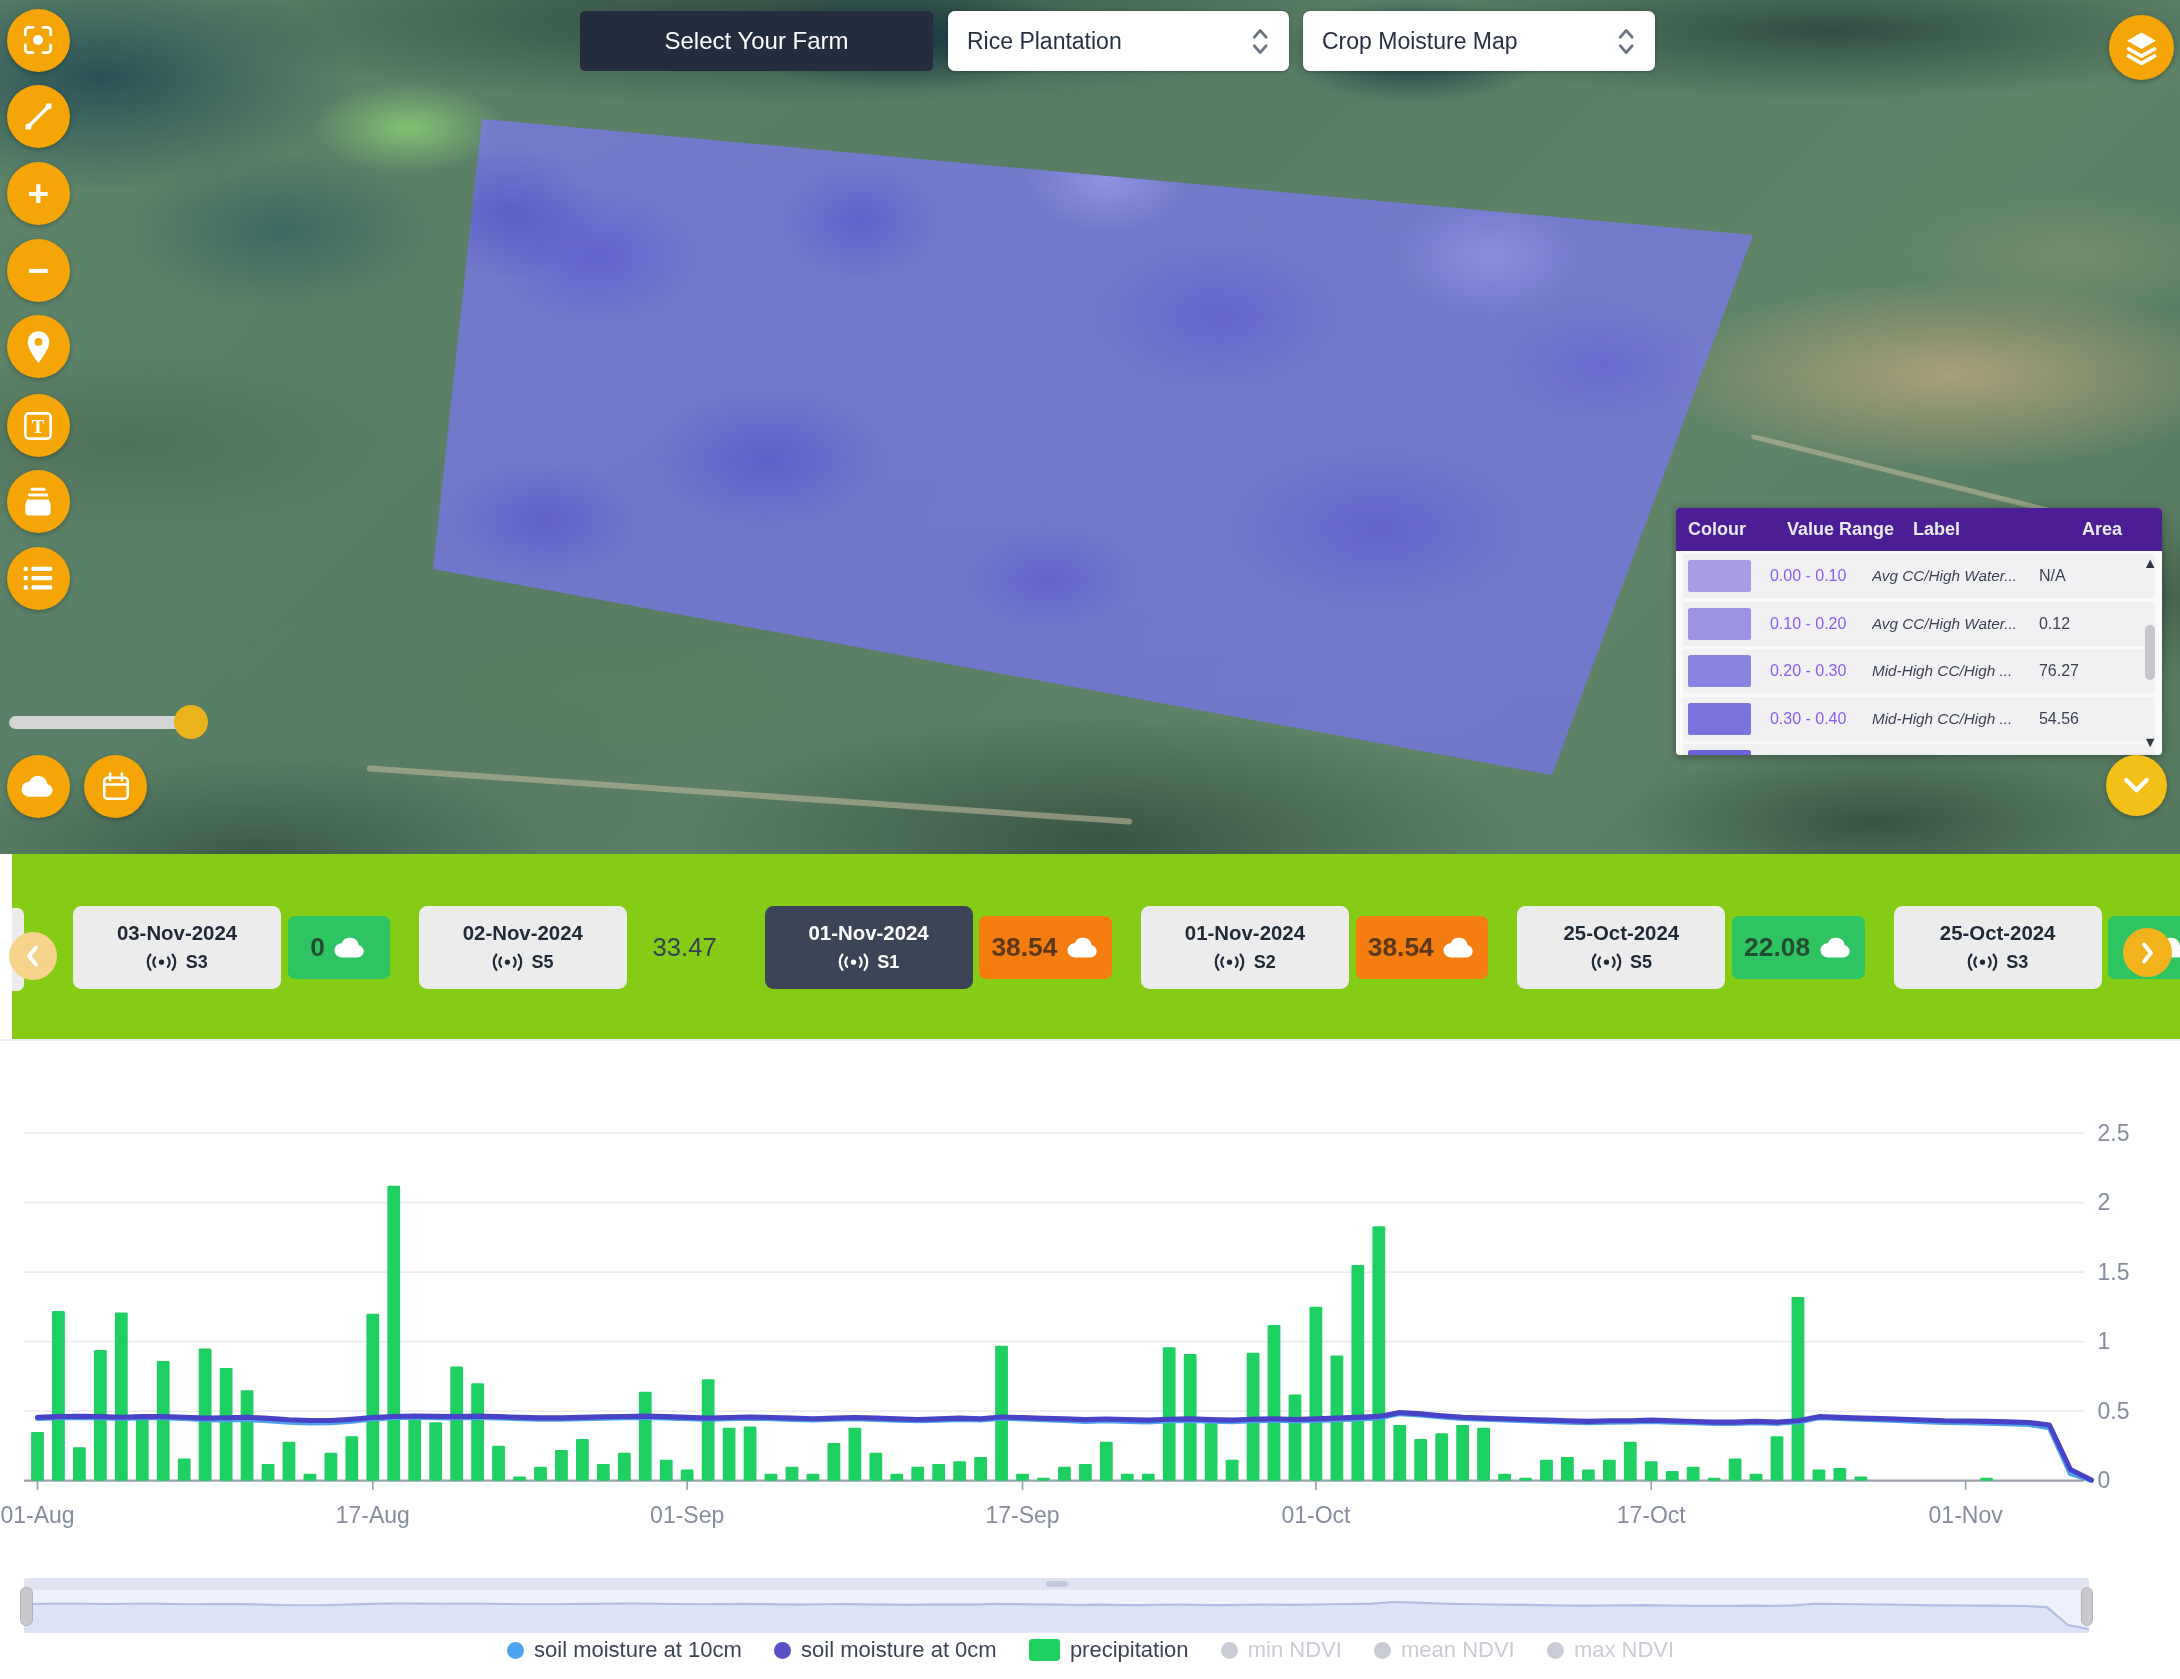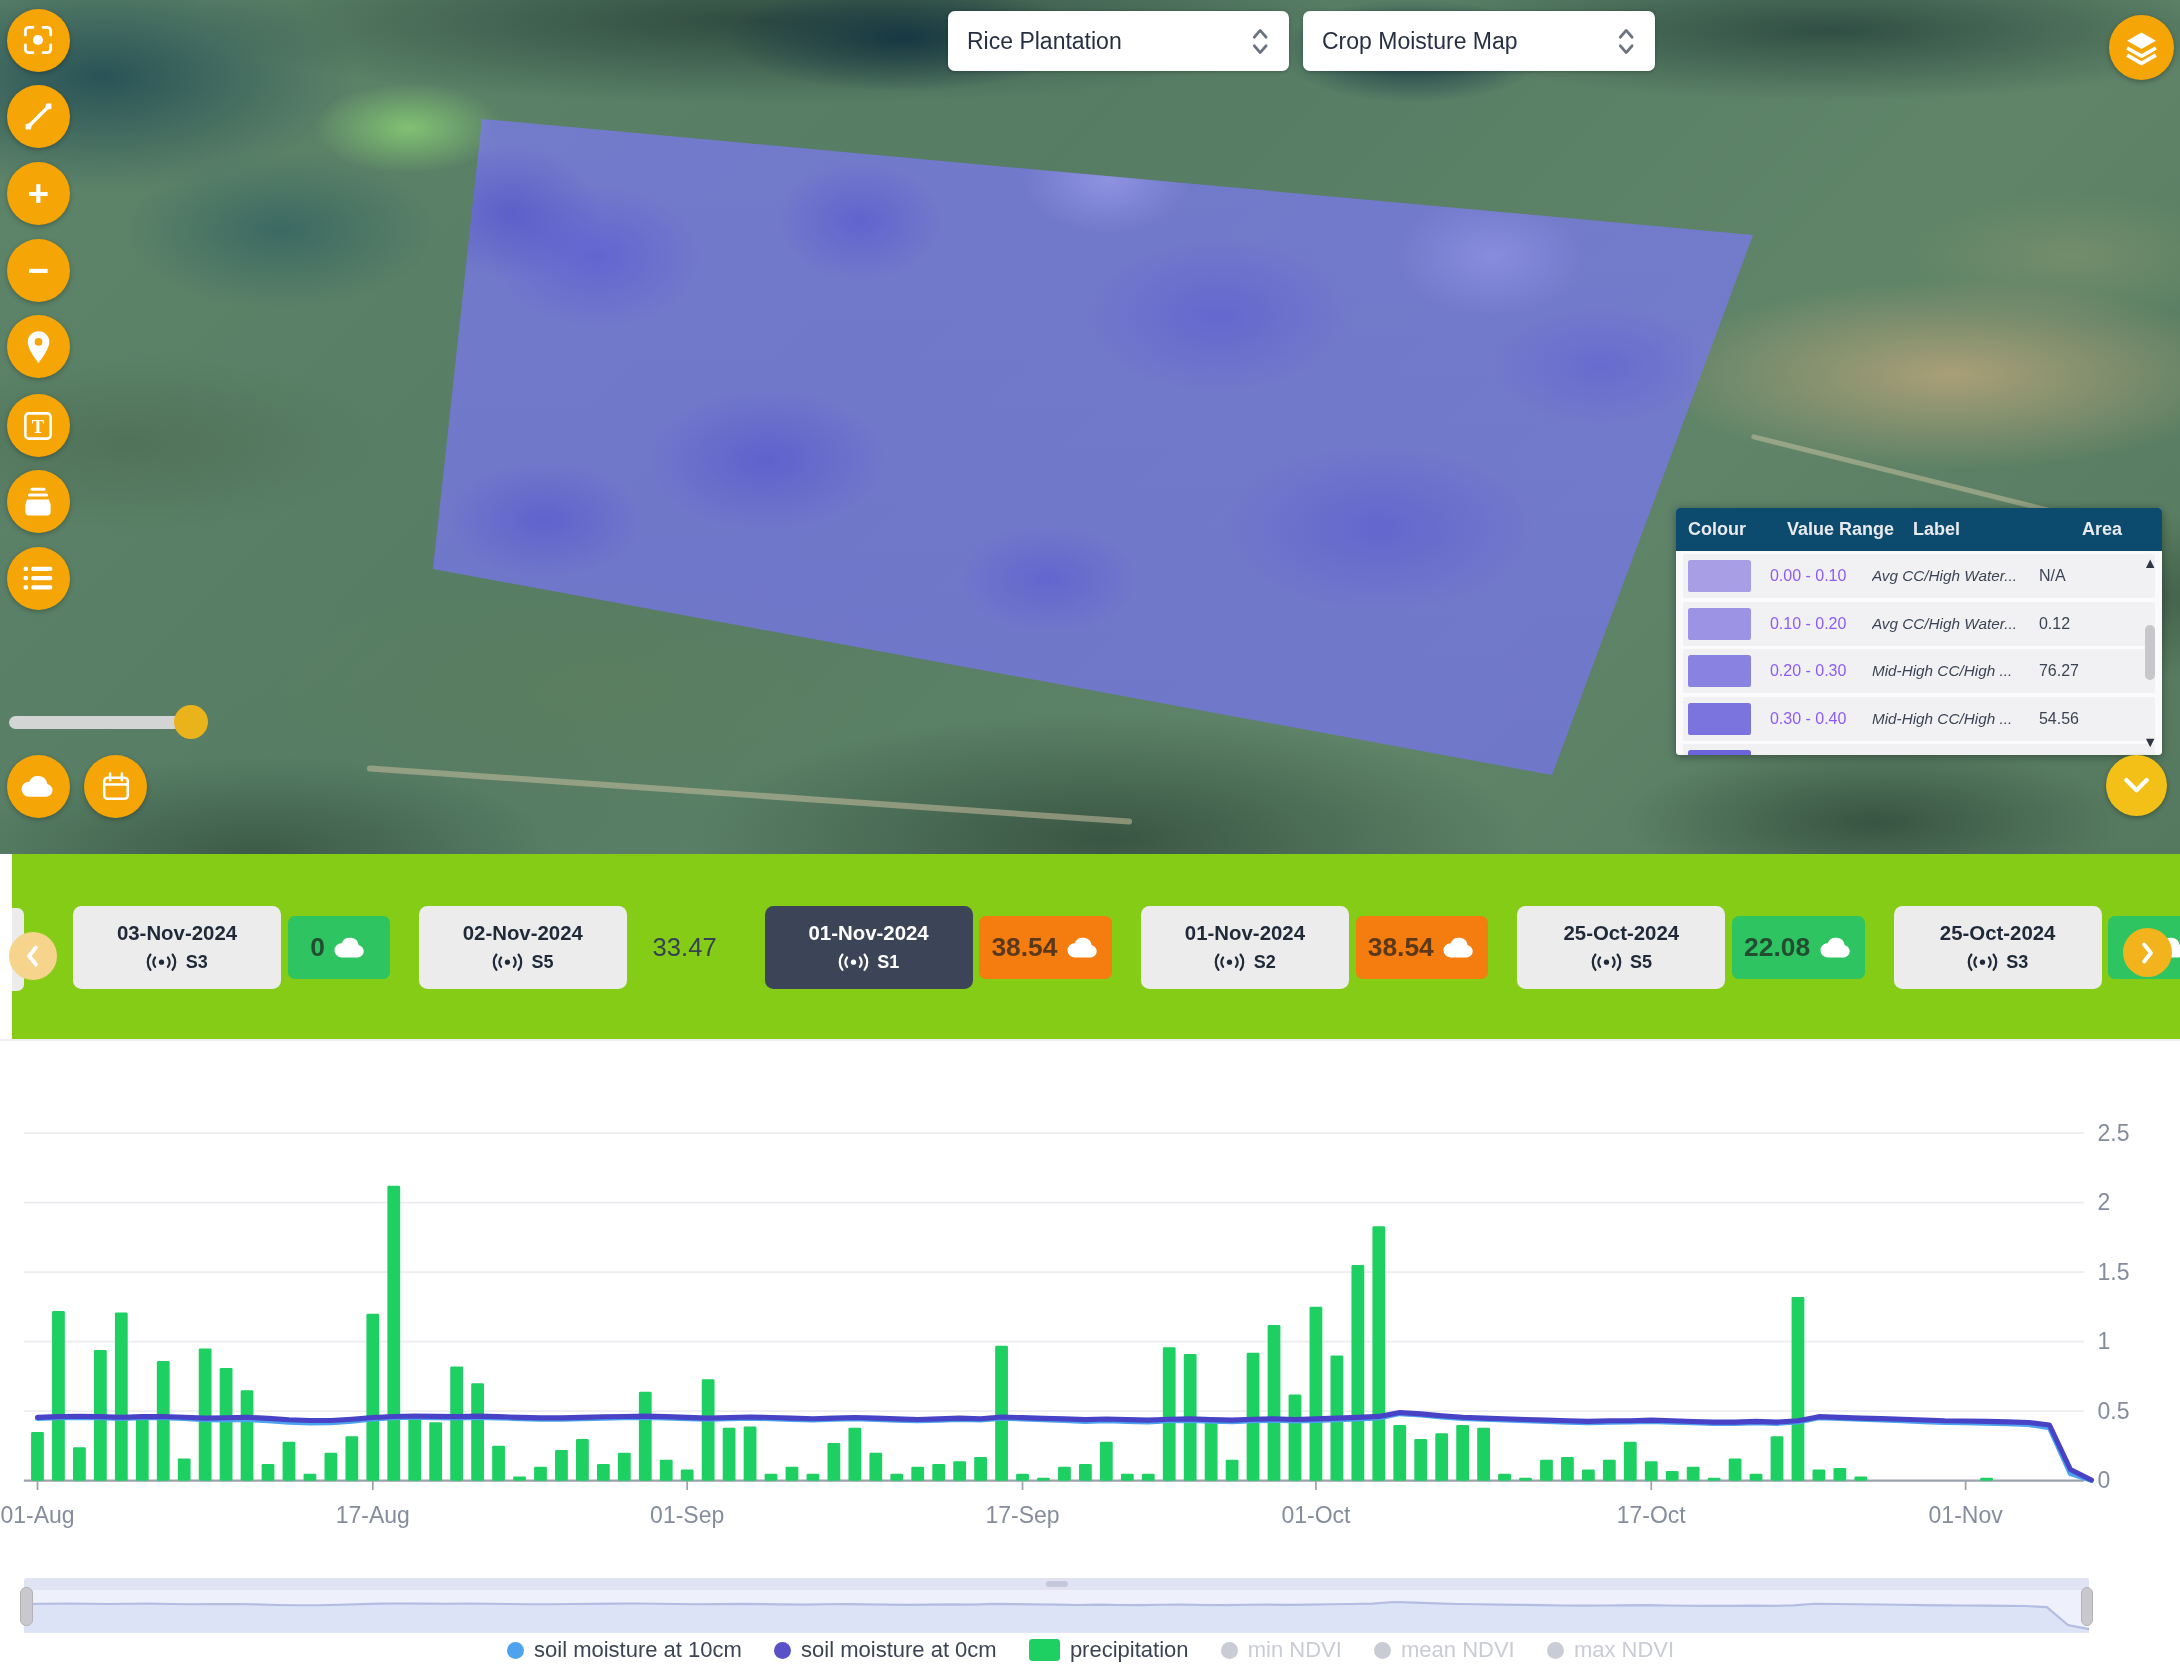--- a/index.html
+++ b/index.html
@@ -71,21 +71,21 @@
   .zoom-slider-knob { position:absolute; left:174px; top:705px; width:34px; height:34px; border-radius:50%; background:#eab31b; cursor:pointer; }
 
   .btn-collapse { position:absolute; left:2106px; top:755px; width:61px; height:61px; border-radius:50%;
     background:#f3c018; border:none; display:flex; align-items:center; justify-content:center; cursor:pointer; box-shadow:0 1.7px 5.1px rgba(0,0,0,.3); }
   .btn-layers { position:absolute; left:2109px; top:15.3px; width:65px; height:65px; border-radius:50%;
     background:#f5a506; border:none; display:flex; align-items:center; justify-content:center; cursor:pointer; box-shadow:0 1.7px 5.1px rgba(0,0,0,.3); }
 
   
   .maplegend { position:absolute; left:1676px; top:508px; width:486px; height:247px; background:#fafafb;
     border-radius:3.4px; overflow:hidden; box-shadow:0 1.7px 8.5px rgba(0,0,0,.35); }
-  .maplegend-header { display:flex; align-items:center; height:43px; background:#0c4a6e; color:#e8eaef; font-size:18px; font-weight:700; }
+  .maplegend-header { display:flex; align-items:center; height:43px; background:#4c1d95; color:#e8eaef; font-size:18px; font-weight:700; }
   .mlh-colour { width:111px; padding-left:12px; }
   .mlh-range  { width:126px; }
   .mlh-label  { width:169px; }
   .mlh-area   { width:60px; }
   .maplegend-row { display:flex; align-items:center; height:44px; margin:3.4px 6.8px 0 6.8px; background:#f1f1f4; border-radius:1.7px; }
   .mlr-swatch { width:63px; height:32px; border-radius:2.6px; margin-left:5.1px; }
   .mlr-range  { width:121px; padding-left:19px; font-size:16px; color:#8b5cf6; }
   .mlr-label  { width:167px; font-size:15.3px; color:#3c4454; white-space:nowrap; overflow:hidden;font-style:italic; }
   .mlr-area   { width:65px; font-size:16px; color:#3c4454; }
   .maplegend-scroll { position:absolute; right:3.4px; top:48px; bottom:5.1px; width:17px; display:flex; flex-direction:column; align-items:center; justify-content:space-between; }
@@ -138,20 +138,21 @@
 
 <div id="app">
 
   <div class="map">
     <div class="map-bg"></div>
     <div class="map-path1"></div>
     <div class="map-path2"></div>
     <div class="field"></div>
 
     <div class="topbar">
+      <button class="btn-darknav">Select Your Farm</button>
       <div class="select-box select-maptype">
         <span>Crop Moisture Map</span>
         <svg class="updown" viewBox="0 0 24 34">
           <polyline points="5,12 12,4 19,12"></polyline>
             <polyline points="5,22 12,30 19,22"></polyline>
         </svg>
       </div>
       <div class="select-box select-farm">
         <span>Rice Plantation</span>
         <svg class="updown" viewBox="0 0 24 34">

